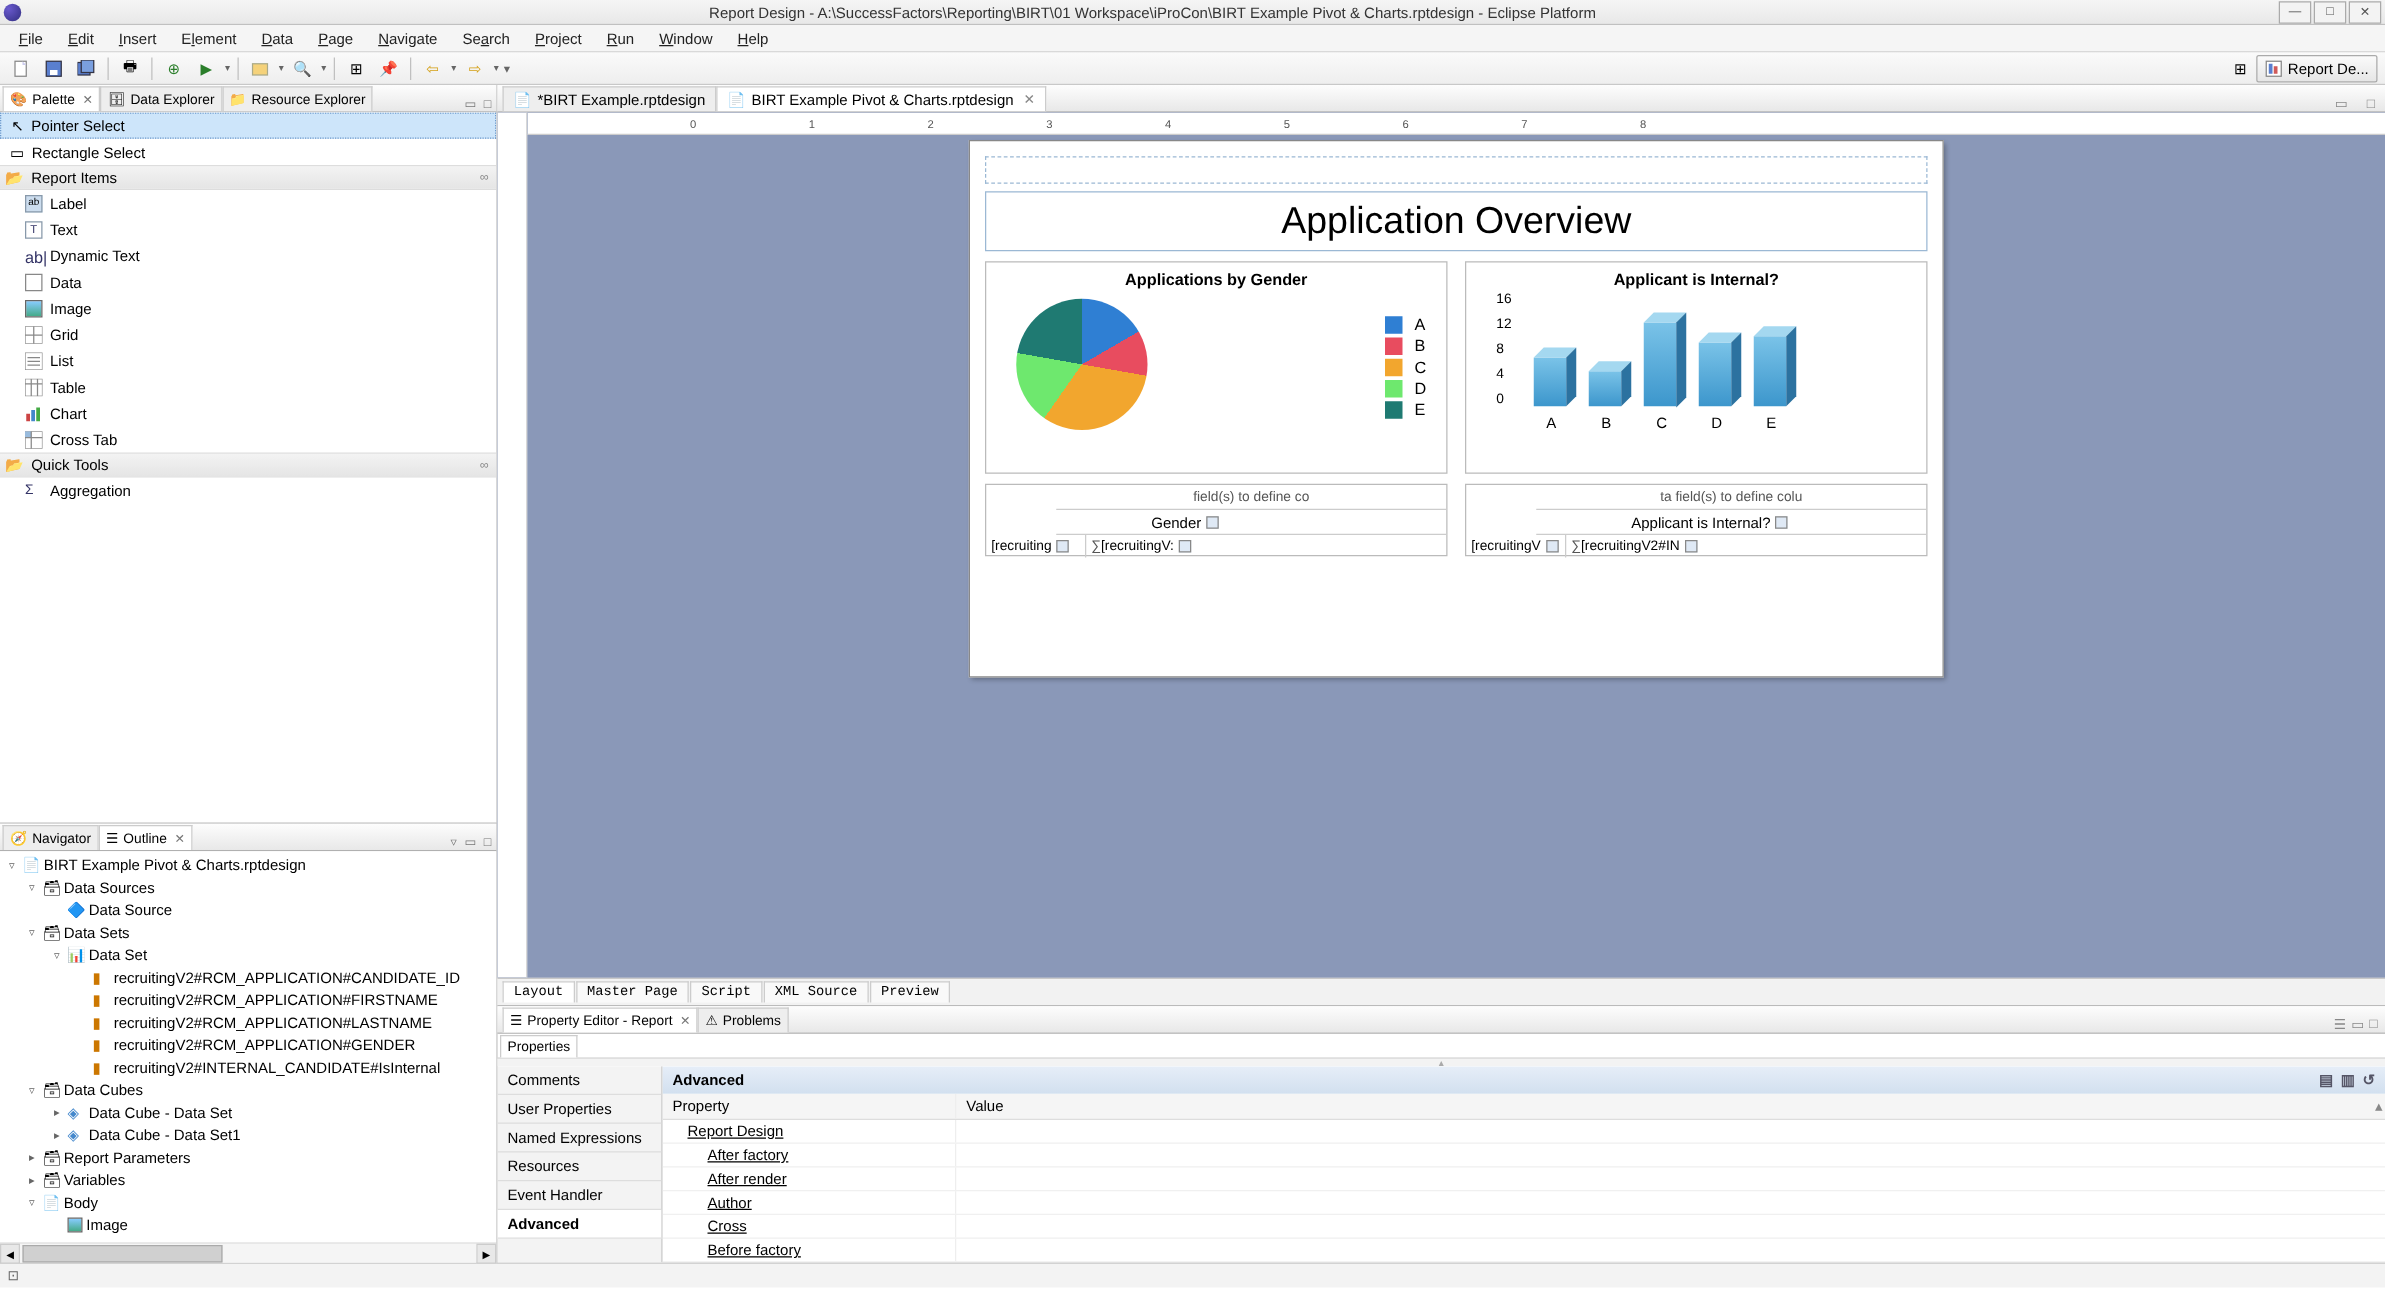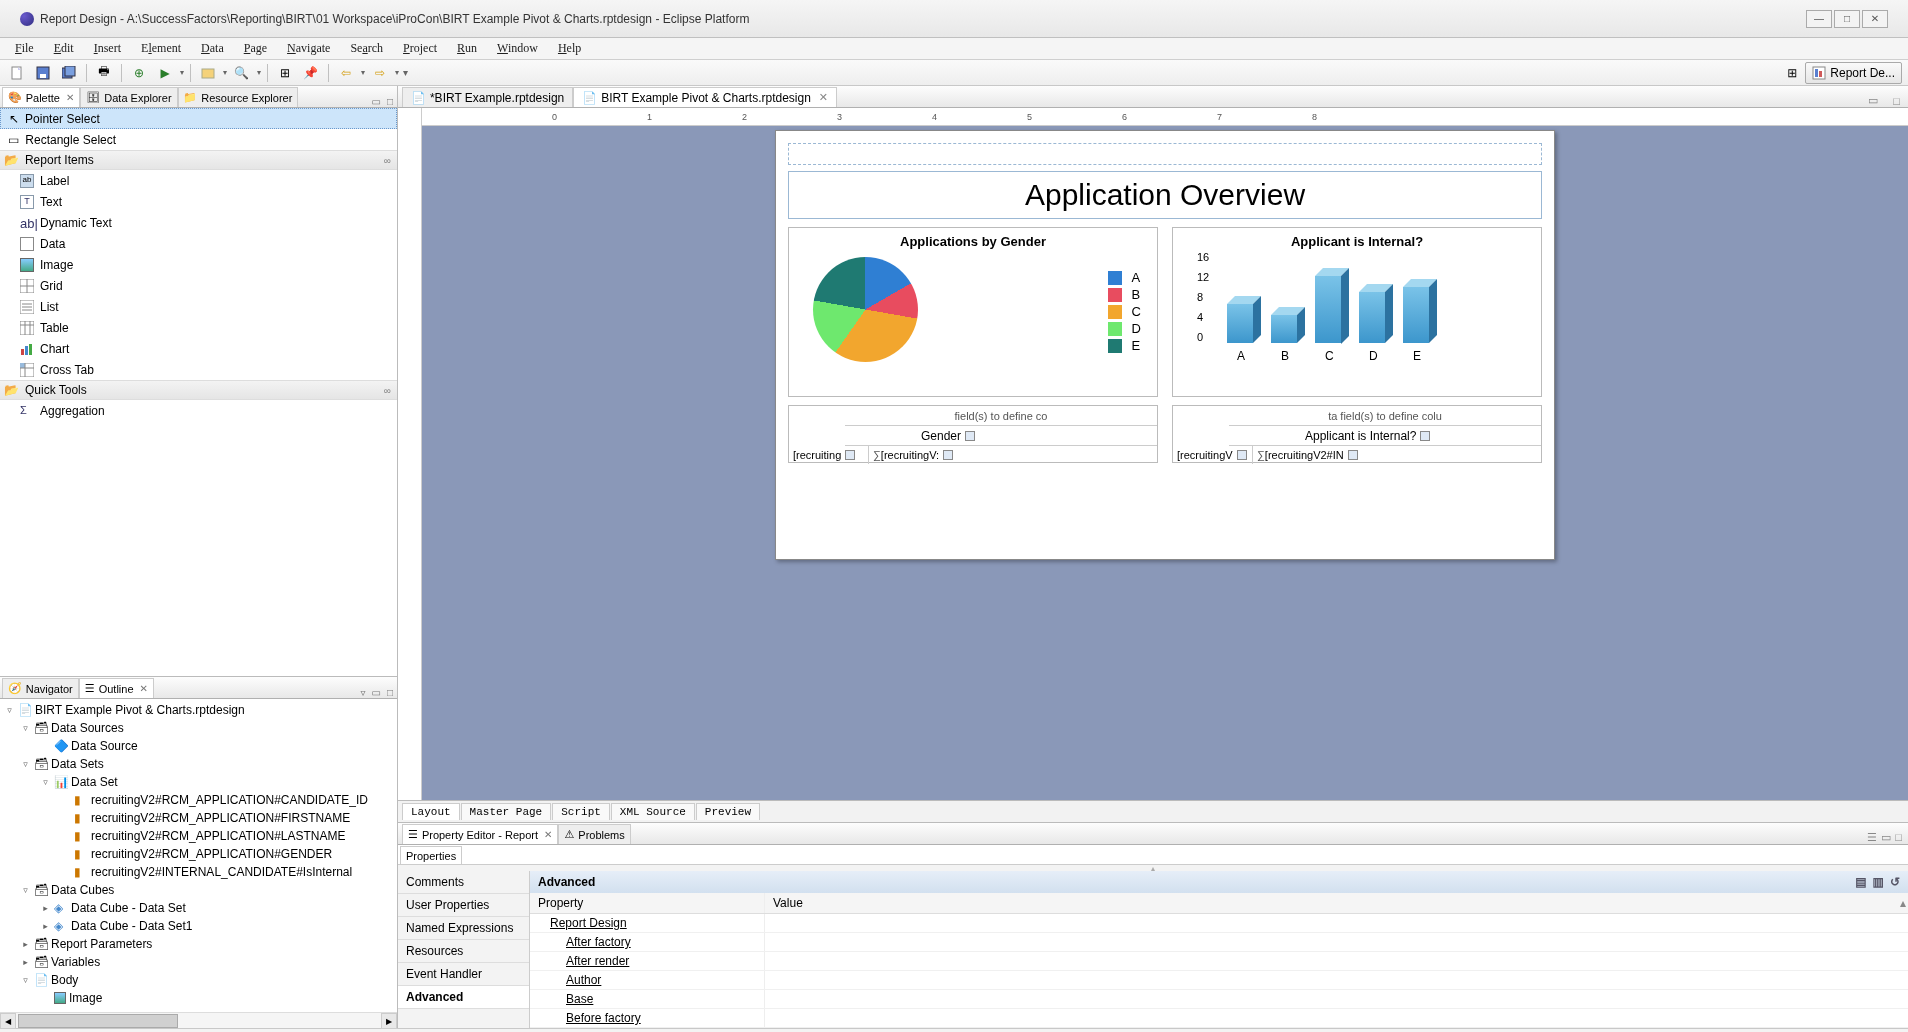--- a/index.html
+++ b/index.html
@@ -1,21 +1,21 @@
 <!DOCTYPE html>
 <html><head>
 <meta charset="utf-8">
 <style>
 * { box-sizing: border-box; margin: 0; padding: 0; }
 body { font-family: "Segoe UI", Tahoma, sans-serif; font-size: 12px; color: #000; background: #fff; overflow: hidden; width: 1908px; height: 1032px; position: relative; }
-.titlebar { height: 38px; background: linear-gradient(#f5f5f5,#e8e8e8); display:flex; align-items:center; padding:0 20px; border-bottom:1px solid #c0c0c0;}
+.titlebar { height: 20px; background: linear-gradient(#f5f5f5,#e8e8e8); display:flex; align-items:center; padding:0 3px; border-bottom:1px solid #c0c0c0;text-align:center;}
 .titlebar .app-icon{width:14px;height:14px;border-radius:50%;background:radial-gradient(circle at 4px 4px,#6a5acd,#312e81);margin-right:6px;}
 .titlebar .title{flex:1;color:#333;}
 .titlebar .winbtn{width:26px;height:18px;border:1px solid #aaa;margin-left:2px;background:#f3f3f3;display:flex;align-items:center;justify-content:center;font-size:10px;color:#555;}
-.menubar{height:22px;background:#f5f5f5;display:flex;align-items:center;padding:0 6px;gap:2px;border-bottom:1px solid #cfcfcf;font-family:Liberation Serif, serif;}
+.menubar{height:22px;background:#f5f5f5;display:flex;align-items:center;padding:0 6px;gap:2px;border-bottom:1px solid #cfcfcf;}
 .menubar .menu-item{padding:2px 9px;color:#222;}
 .menubar .underline{text-decoration:underline;}
 .toolbar{height:26px;background:linear-gradient(#fafafa,#eee);border-bottom:1px solid #c8c8c8;display:flex;align-items:center;padding:0 6px;gap:4px;}
 .tb-btn{width:22px;height:22px;display:flex;align-items:center;justify-content:center;border:1px solid transparent;border-radius:2px;}
 .tb-sep{width:1px;height:18px;background:#c0c0c0;margin:0 2px;}
 .perspective-switch{margin-left:auto;display:flex;align-items:center;gap:2px;}
 .persp-btn{height:22px;border:1px solid #aaa;background:linear-gradient(#fafafa,#e6e6e6);padding:4px 6px;display:flex;align-items:center;gap:4px;border-radius:2px;}
 .workspace{display:flex;height:calc(1032px - 22px - 22px - 26px - 20px);}
 .left-col{width:398px;display:flex;flex-direction:column;border-right:1px solid #bbb;}
 .view-tabs{height:22px;background:linear-gradient(#fdfdfd,#e8e8e8);display:flex;align-items:flex-end;border-bottom:1px solid #b0b0b0;padding-left:2px;gap:0;}
@@ -624,21 +624,21 @@
               </div>
             <div class="prop-tr">
                 <div class="colP" style="padding-left:36px">After render</div>
                 <div class="colV"></div>
               </div>
             <div class="prop-tr">
                 <div class="colP" style="padding-left:36px">Author</div>
                 <div class="colV"></div>
               </div>
             <div class="prop-tr">
-                <div class="colP" style="padding-left:36px">Base</div>
+                <div class="colP" style="padding-left:36px">Cross</div>
                 <div class="colV"></div>
               </div>
             <div class="prop-tr">
                 <div class="colP" style="padding-left:36px">Before factory</div>
                 <div class="colV"></div>
               </div>
           </div>
         </div>
       </div>
     </div>

